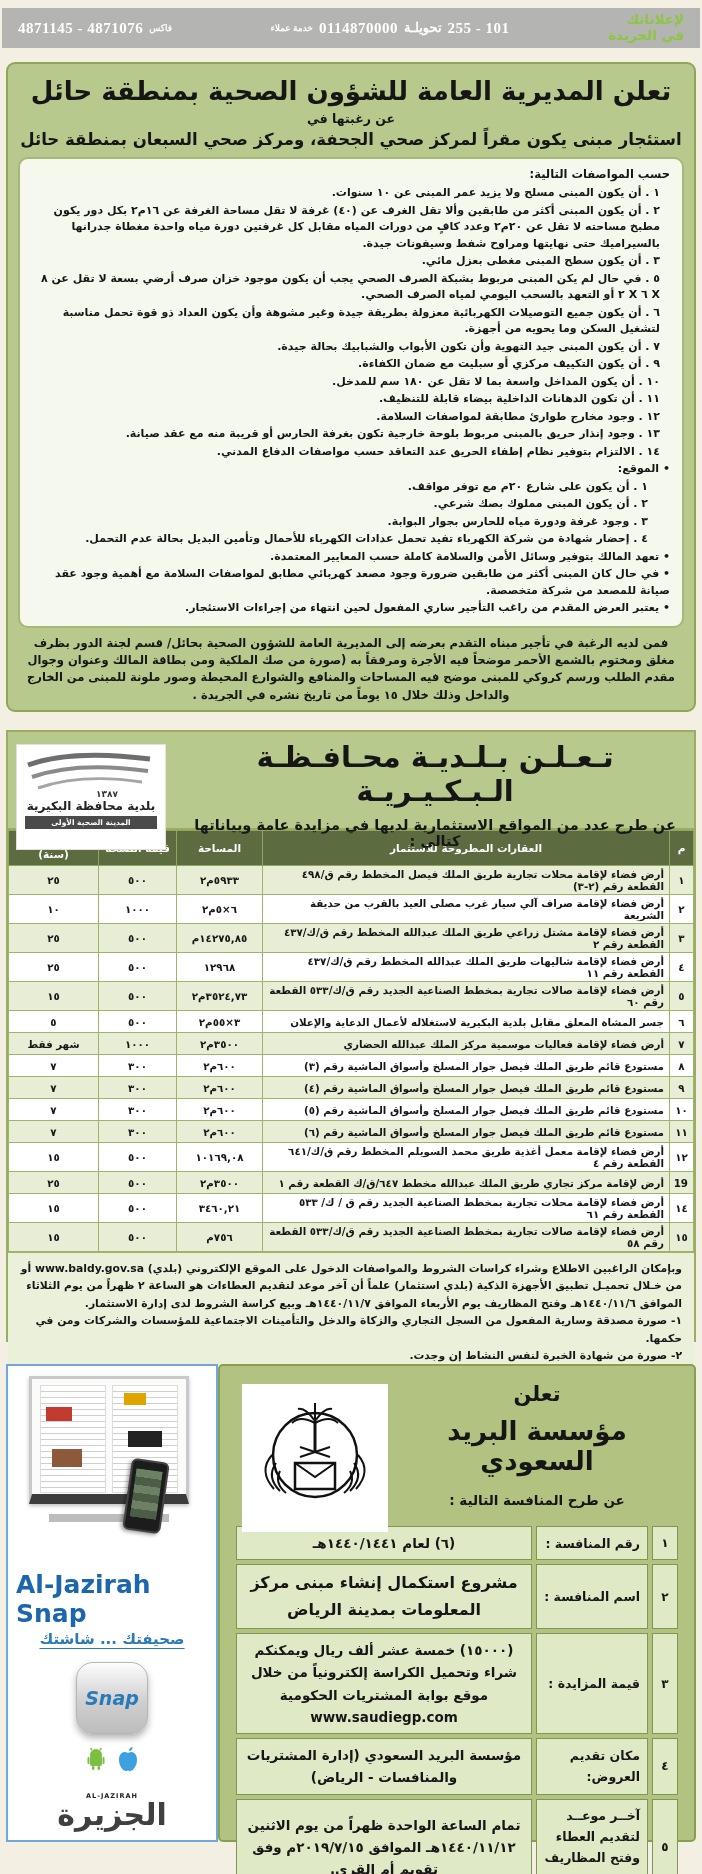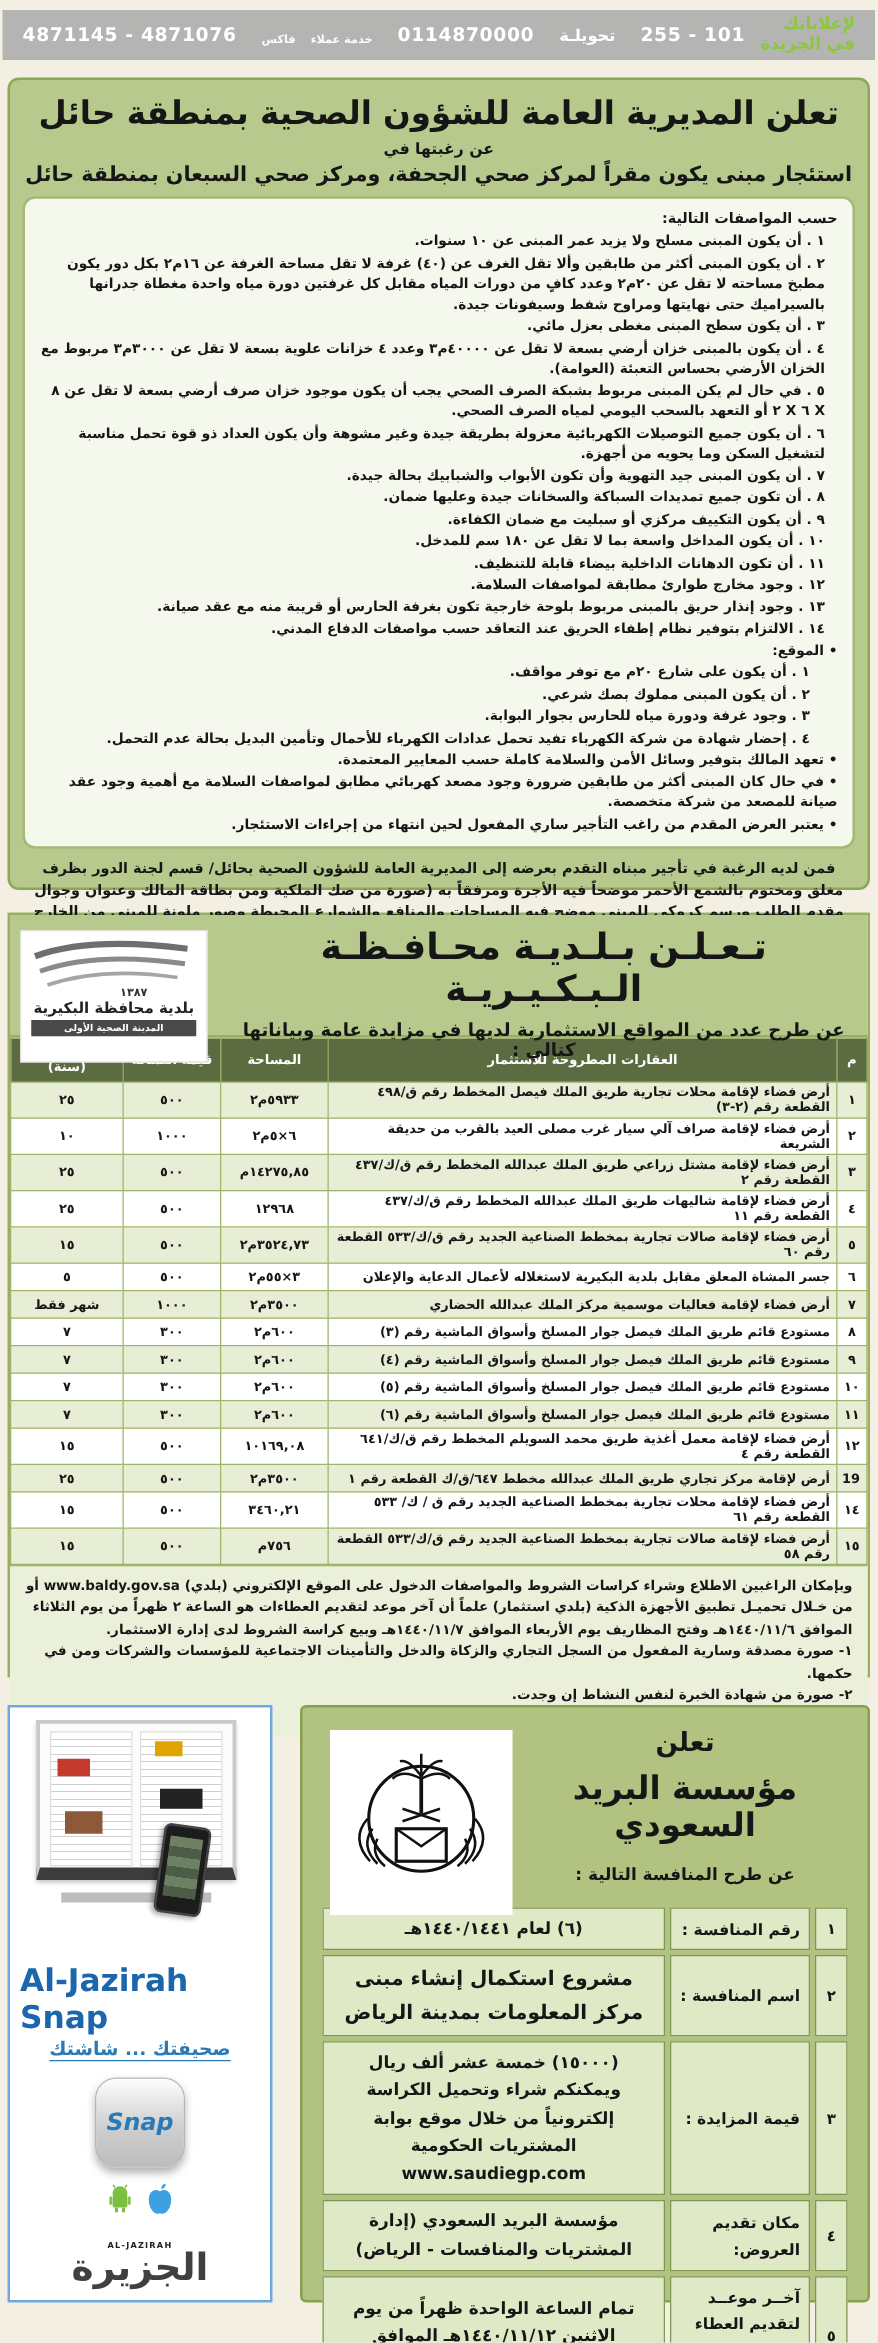--- a/index.html
+++ b/index.html
@@ -9,21 +9,21 @@
     background:#f3efe2;
     font-family:"DejaVu Sans", sans-serif;
     color:#161616;
   }
   
   .phone-bar{
     margin:8px 2px 14px; height:40px; background:#b4b4b2;
     display:flex; direction:ltr; align-items:center; justify-content:space-between;
     padding:0 16px; color:#fff;
   }
-  .fax-group,.svc-group{ display:flex; direction:ltr; align-items:flex-end; gap:20px; }
+  .fax-group,.svc-group{ display:flex; direction:ltr; align-items:center; gap:6px;font-family:Liberation Serif, serif; }
   .bar-small{ font-size:9px; font-weight:bold; opacity:.95; }
   .bar-num{ font-size:15px; font-weight:bold; letter-spacing:.5px; }
   .bar-word{ font-size:13px; font-weight:bold; }
   .brand{ text-align:right; color:#8dc63f; font-weight:bold; font-size:13.5px; line-height:1.15; }
   
   .box1{
     margin:0 6px 18px; background:#b7c98c; border:2px solid #8ea757; border-radius:9px;
     padding:8px 10px 10px; height:650px;
   }
   .h1-title{ text-align:center; font-size:26px; font-weight:bold; padding-top:4px; }
@@ -60,21 +60,21 @@
   }
   table.muni td.desc{ text-align:right; }
   table.muni tr:nth-child(odd) td{ background:#e7eed5; }
   .col-n{ width:24px; } .col-area{ width:86px; } .col-price{ width:78px; } .col-years{ width:90px; }
   .muni-notes{
     background:#eaf0da; border-top:1px solid #9db469; padding:7px 12px;
     font-size:10.8px; font-weight:bold; line-height:1.62; text-align:right;
   }
   .muni-notes .att-head{ font-size:11.5px; margin-top:2px; }
   
-  .bottom-row{ margin:0 6px; display:flex; direction:rtl; height:478px; gap:22px; }
+  .bottom-row{ margin:0 6px; display:flex; direction:rtl; height:478px; }
   
   .post-panel{
     flex:1; background:#b2c281; border:2px solid #87a04e; border-radius:5px;
     padding:10px 12px; position:relative;
   }
   .post-logo-box{
     position:absolute; left:22px; top:18px; width:146px; height:148px; background:#fff;
     display:flex; align-items:center; justify-content:center;
   }
   .post-titles{ margin-left:160px; text-align:center; }
@@ -143,25 +143,23 @@
 
 <div class="box1">
   <div class="h1-title">تعلن المديرية العامة للشؤون الصحية بمنطقة حائل</div>
   <div class="h1-sub1">عن رغبتها في</div>
   <div class="h1-sub2">استئجار مبنى يكون مقراً لمركز صحي الجحفة، ومركز صحي السبعان بمنطقة حائل</div>
   <div class="spec-box">
     <div class="spec-head">حسب المواصفات التالية:</div>
     <div class="spec-line">١ .  أن يكون المبنى مسلح ولا يزيد عمر المبنى عن ١٠ سنوات.</div>
     <div class="spec-line">٢ .  أن يكون المبنى أكثر من طابقين وألا تقل الغرف عن (٤٠) غرفة لا تقل مساحة الغرفة عن ١٦م٢ بكل دور يكون مطبخ مساحته لا تقل عن ٢٠م٢ وعدد كافٍ من دورات المياه مقابل كل غرفتين دورة مياه واحدة مغطاة جدرانها بالسيراميك حتى نهايتها ومراوح شفط وسيفونات جيدة.</div>
     <div class="spec-line">٣ .  أن يكون سطح المبنى مغطى بعزل مائي.</div>
-    <div class="spec-line">٤ .  أن يكون بالمبنى خزان أرضي بسعة لا تقل عن ٤٠٠٠٠م٣ وعدد ٤ خزانات علوية بسعة لا تقل عن ٣٠٠٠م٣ مربوط مع الخزان الأرضي بحساس التعبئة (العوامة).</div>
     <div class="spec-line">٥ .  في حال لم يكن المبنى مربوط بشبكة الصرف الصحي يجب أن يكون موجود خزان صرف أرضي بسعة لا تقل عن ٨ X ٦ X ٢ أو التعهد بالسحب اليومي لمياه الصرف الصحي.</div>
     <div class="spec-line">٦ .  أن يكون جميع التوصيلات الكهربائية معزولة بطريقة جيدة وغير مشوهة وأن يكون العداد ذو قوة تحمل مناسبة لتشغيل السكن وما يحويه من أجهزة.</div>
     <div class="spec-line">٧ .  أن يكون المبنى جيد التهوية وأن تكون الأبواب والشبابيك بحالة جيدة.</div>
-    <div class="spec-line">٨ .  أن تكون جميع تمديدات السباكة والسخانات جيدة وعليها ضمان.</div>
     <div class="spec-line">٩ .  أن يكون التكييف مركزي أو سبليت مع ضمان الكفاءة.</div>
     <div class="spec-line">١٠ . أن يكون المداخل واسعة بما لا تقل عن ١٨٠ سم للمدخل.</div>
     <div class="spec-line">١١ . أن تكون الدهانات الداخلية بيضاء قابلة للتنظيف.</div>
     <div class="spec-line">١٢ . وجود مخارج طوارئ مطابقة لمواصفات السلامة.</div>
     <div class="spec-line">١٣ . وجود إنذار حريق بالمبنى مربوط بلوحة خارجية تكون بغرفة الحارس أو قريبة منه مع عقد صيانة.</div>
     <div class="spec-line">١٤ . الالتزام بتوفير نظام إطفاء الحريق عند التعاقد حسب مواصفات الدفاع المدني.</div>
     <div class="spec-bullet">•  الموقع:</div>
     <div class="loc-line">١ .  أن يكون على شارع ٢٠م مع توفر مواقف.</div>
     <div class="loc-line">٢ .  أن يكون المبنى مملوك بصك شرعي.</div>
     <div class="loc-line">٣ .  وجود غرفة ودورة مياه للحارس بجوار البوابة.</div>

